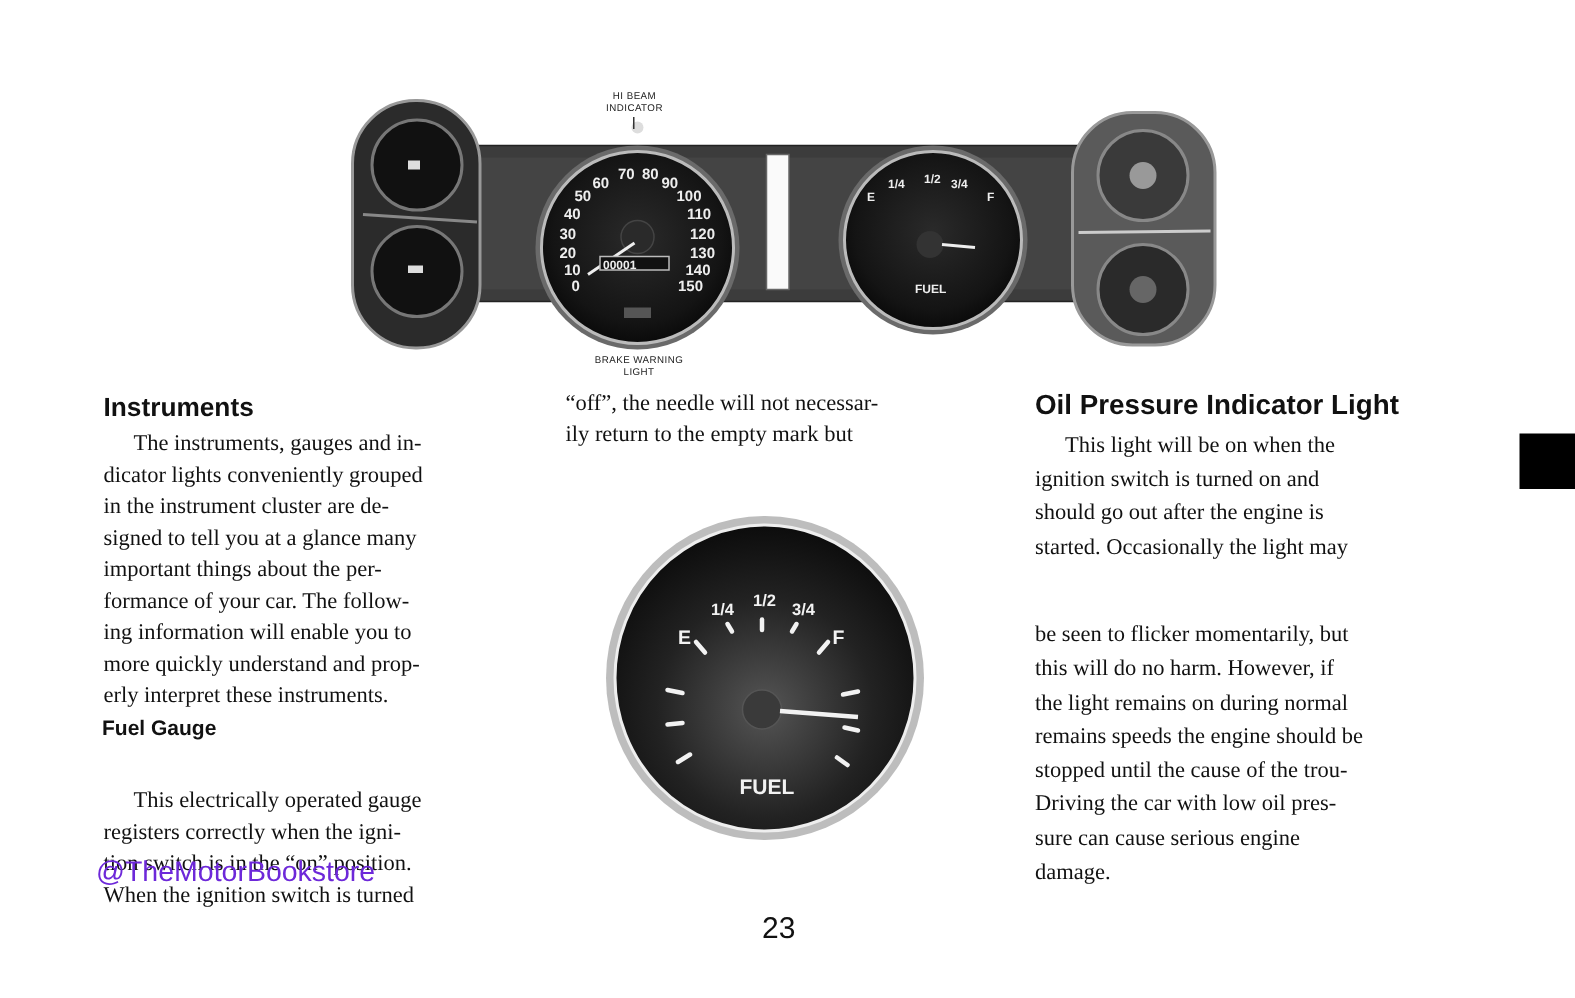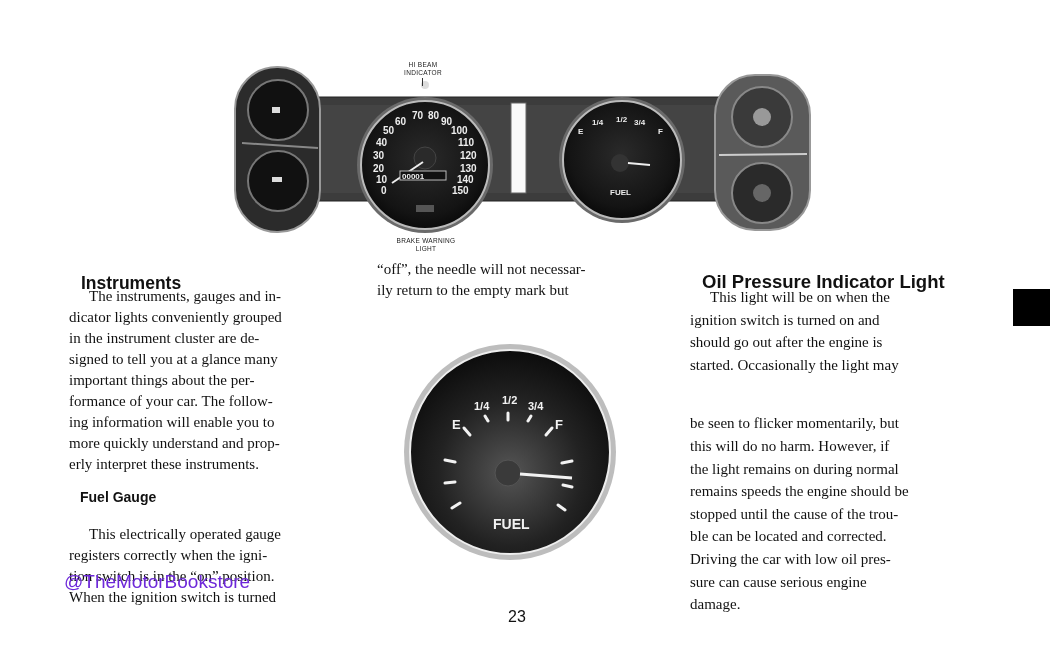--- a/index.html
+++ b/index.html
@@ -1,23 +1,23 @@
 <!DOCTYPE html>
 <html><head>
 <meta charset="utf-8">
 <style>
   html, body { margin:0; padding:0; }
   body { width:1050px; height:665px; background:#ffffff; position:relative; overflow:hidden; font-family:"Liberation Serif", serif; color:#111; }
   .abs { position:absolute; }
-  .heading { font-family:"Liberation Sans", sans-serif; font-weight:bold; color:#111; margin:12px; }
+  .heading { font-family:"Liberation Sans", sans-serif; font-weight:bold; color:#111; margin:0; }
   .para { font-size:15px; line-height:21px; text-align:justify; text-align-last:left; margin:0; }
   .para .indent { display:inline-block; width:20px; }
   .callout { font-family:"Liberation Sans", sans-serif; font-size:6.5px; text-align:center; line-height:8px; color:#222; letter-spacing:0.3px; }
   .watermark { font-family:"Liberation Sans", sans-serif; font-size:19px; color:#6d28d9; }
-  .pagenum { font-family:"Liberation Sans", sans-serif; font-size:16px; color:#111; }
+  .pagenum { font-family:"Liberation Sans", sans-serif; font-size:20px; color:#111; }
   .tab { background:#000; }
   svg text { font-family:"Liberation Sans", sans-serif; font-weight:bold; }
 </style>
 </head>
 <body>
 
 <div class="abs" style="left:230px; top:55px; width:590px; height:200px;">
   <svg width="590" height="200" viewBox="0 0 590 200">
     <defs>
       <radialGradient id="dial" cx="50%" cy="45%" r="55%">
@@ -171,21 +171,20 @@
 <div class="abs" style="left:690px; top:286px; width:282px;">
   <p class="para" style="line-height:22.6px;"><span class="indent"></span><span>This light will be on when the</span></p>
   <p class="para" style="line-height:22.6px;">ignition switch is turned on and</p>
   <p class="para" style="line-height:22.6px;">should go out after the engine is</p>
   <p class="para" style="line-height:22.6px;">started. Occasionally the light may</p>
   <p class="para" style="line-height:22.6px;margin-top:36px;">be seen to flicker momentarily, but</p>
   <p class="para" style="line-height:22.6px;">this will do no harm. However, if</p>
   <p class="para" style="line-height:22.6px;">the light remains on during normal</p>
   <p class="para" style="line-height:22.6px;">remains speeds the engine should be</p>
   <p class="para" style="line-height:22.6px;">stopped until the cause of the trou-</p>
-  <p class="para" style="line-height:22.6px;">ble can be located and corrected.</p>
   <p class="para" style="line-height:22.6px;">Driving the car with low oil pres-</p>
   <p class="para" style="line-height:22.6px;">sure can cause serious engine</p>
   <p class="para" style="line-height:22.6px;">damage.</p>
 </div>
 
 <div class="abs tab" style="left:1013px; top:289px; width:37px; height:37px;"></div>
 
 <div class="abs pagenum" style="left:508px; top:608px;">23</div>
 
 </body></html>

